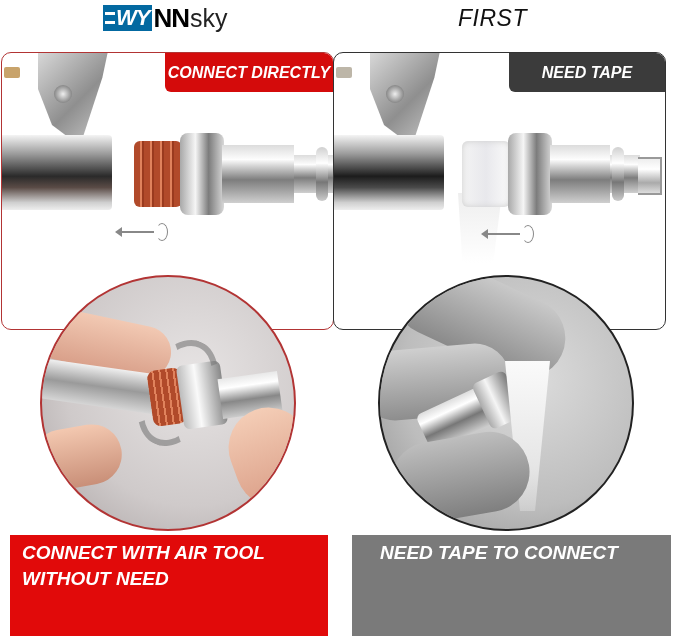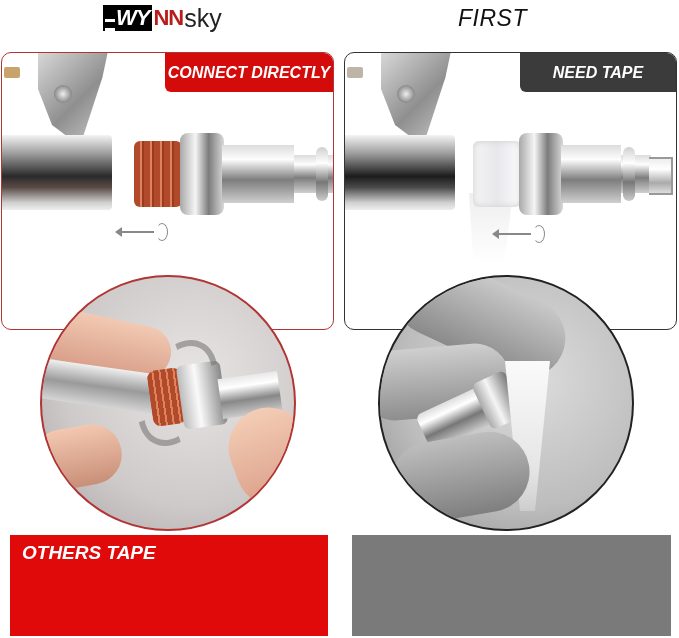--- a/index.html
+++ b/index.html
@@ -1,29 +1,29 @@
 <!DOCTYPE html>
 <html><head>
 <meta charset="utf-8">
 <style>
   html,body{margin:0;padding:0;background:#fff;}
   body{width:679px;height:638px;position:relative;overflow:hidden;font-family:"Liberation Sans","DejaVu Sans",sans-serif;}
   .abs{position:absolute;}
   
   .logo{left:103px;top:4px;height:28px;display:flex;align-items:center;}
-  .logo-box{background:#000000;color:#fff;font-weight:700;font-style:italic;font-size:22px;letter-spacing:-1px;padding:0 3px 0 2px;height:26px;line-height:26px;display:flex;align-items:flex-end;}
+  .logo-box{background:#0369a1;color:#fff;font-weight:700;font-style:italic;font-size:22px;letter-spacing:-1px;padding:0 3px 0 2px;height:26px;line-height:26px;display:flex;align-items:center;}
   .logo-box .bolt{display:inline-block;width:10px;height:12px;border-top:3px solid #fff;border-bottom:3px solid #fff;margin-right:1px;box-sizing:border-box;}
-  .logo-nn{color:#b91c1c;font-weight:700;font-size:22px;letter-spacing:-1px;margin-left:1px;}
+  .logo-nn{color:#000000;font-weight:700;font-size:26px;letter-spacing:-1px;margin-left:1px;}
   .logo-sky{color:#222;font-weight:300;font-size:25px;margin-left:1px;}
   .others{left:458px;top:5px;font-size:23px;font-style:italic;color:#111;letter-spacing:0.5px;}
 
   
   .panel{top:52px;height:278px;border-radius:10px;background:#fff;overflow:hidden;box-sizing:border-box;}
   .panel-left{left:1px;width:333px;border:1.5px solid #b23434;}
-  .panel-right{left:344px;width:333px;border:1.5px solid #333;padding-left:24px;}
+  .panel-right{left:333px;width:333px;border:1.5px solid #333;padding-left:24px;}
   .tag{position:absolute;top:0;right:0;height:39px;border-bottom-left-radius:6px;color:#fff;font-weight:700;font-style:italic;display:flex;align-items:center;justify-content:center;font-size:16px;}
   .tag-left{width:168px;background:#d40b0b;}
   .tag-right{width:156px;background:#3b3b3b;}
 
   
   .gun{position:absolute;left:0;top:0;width:112px;height:170px;}
   .gun .jaw{position:absolute;left:36px;top:-2px;width:70px;height:95px;background:linear-gradient(135deg,#d9d9d9,#8f8f8f 55%,#cfcfcf);clip-path:polygon(0 0,100% 0,92% 28%,60% 100%,20% 78%,0 40%);}
   .gun .pin{position:absolute;left:52px;top:32px;width:18px;height:18px;border-radius:50%;background:radial-gradient(circle,#eee,#888 70%);}
   .gun .body{position:absolute;left:-2px;top:82px;width:112px;height:75px;background:linear-gradient(180deg,#f4f4f4 0%,#9c9c9c 25%,#2a2a2a 55%,#5a4b46 70%,#cfcfcf 90%,#eee 100%);border-radius:0 4px 4px 0;}
   .gun .brass{position:absolute;left:2px;top:14px;width:16px;height:11px;background:#c8a36b;border-radius:2px;}
@@ -143,16 +143,18 @@
 <div class="abs circle circle-right cr">
   <div class="finger g1"></div>
   <div class="finger g2"></div>
   <div class="gshaft"></div>
   <div class="ghex"></div>
   <div class="gtape"></div>
   <div class="finger g3"></div>
 </div>
 
 <div class="abs cap cap-left">
-  <span>OTHERS TAPE</span>
+  <span>CONNECT WITH AIR TOOL</span>
+  <span>WITHOUT NEED</span>
 </div>
 <div class="abs cap cap-right">
+  <span>NEED TAPE TO CONNECT</span>
 </div>
 
 </body></html>

